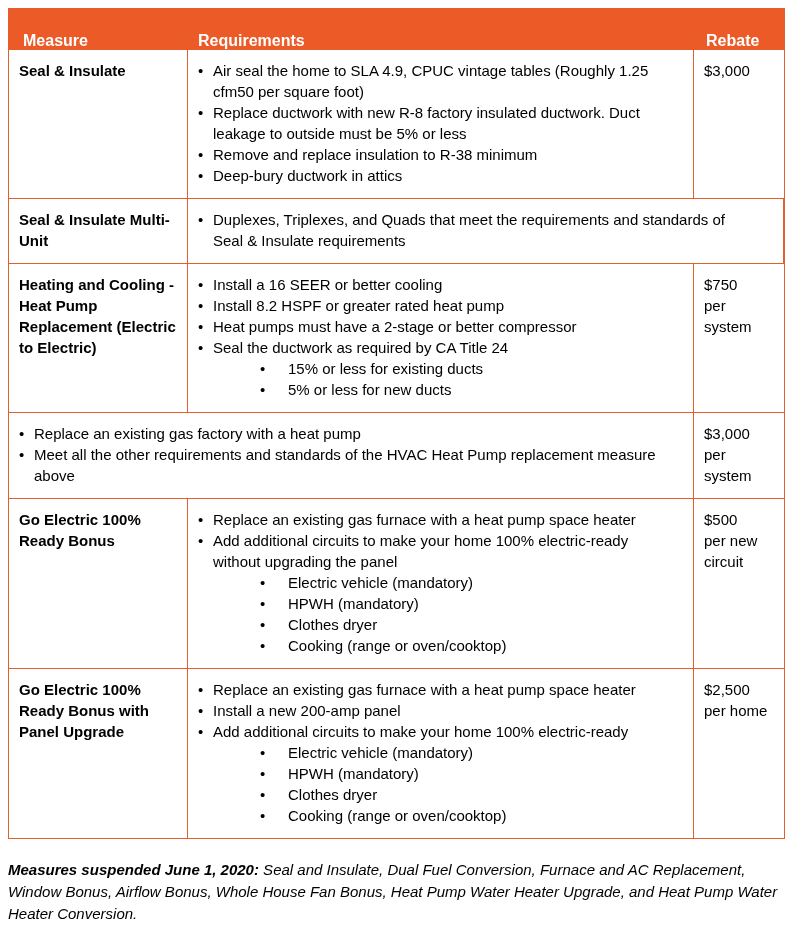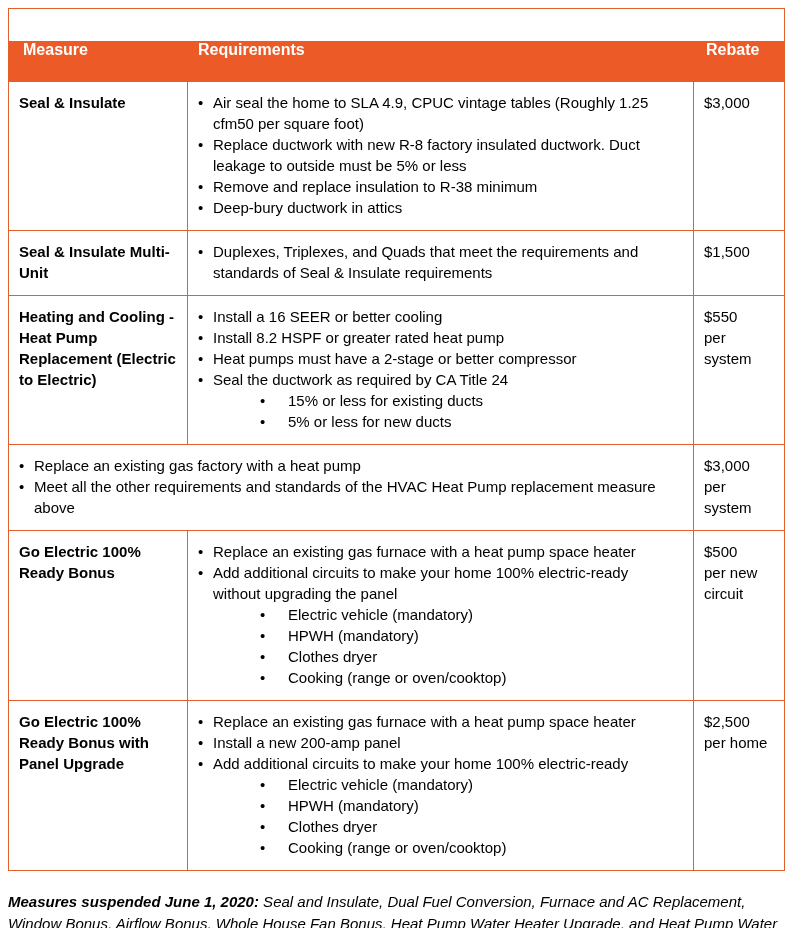--- a/index.html
+++ b/index.html
@@ -1,21 +1,21 @@
 <!DOCTYPE html>
 <html><head>
 <meta charset="utf-8">
 <style>
   html,body{margin:0;padding:0;background:#ffffff;}
   body{width:792px;font-family:"Liberation Sans",sans-serif;color:#000;}
   .page{padding:8px 7px 24px 8px;}
 
   .tbl{width:777px;box-sizing:border-box;border:1px solid #E1602E;}
 
-  .thead{display:flex;align-items:flex-start;height:41px;background:#EC5A28;margin-top:32px;}
+  .thead{display:flex;align-items:flex-end;height:41px;background:#EC5A28;}
   .th{color:#ffffff;font-weight:bold;font-size:16px;box-sizing:border-box;}
   .th.c-measure{width:179px;padding-left:14px;}
   .th.c-req{flex:1;padding-left:10px;}
   .th.c-rebate{width:90px;padding-left:12px;}
 
   .trow{display:flex;}
   .trow + .trow{border-top:1px solid #E1602E;}
   .td{box-sizing:border-box;font-size:15px;line-height:21px;padding:10px 10px 12px 10px;}
   .c-measure{width:179px;border-right:1px solid #E1602E;}
   .td.c-measure{font-weight:bold;padding-right:8px;}
@@ -72,23 +72,20 @@
           </div>
         </div>
         <div class="trow">
           <div class="td c-measure">Seal &amp; Insulate Multi-Unit</div>
           <div class="td c-req">
             <div class="bullet level1">
               <span class="dot">•</span>
               <span class="btext">Duplexes, Triplexes, and Quads that meet the requirements and standards of Seal &amp; Insulate requirements</span>
             </div>
           </div>
-          <div class="td c-rebate">
-            <div class="amount">$1,500</div>
-          </div>
         </div>
         <div class="trow">
           <div class="td c-measure">Heating and Cooling - Heat Pump Replacement (Electric to Electric)</div>
           <div class="td c-req">
             <div class="bullet level1">
               <span class="dot">•</span>
               <span class="btext">Install a 16 SEER or better cooling</span>
             </div>
             <div class="bullet level1">
               <span class="dot">•</span>
@@ -105,21 +102,21 @@
             <div class="bullet level2">
               <span class="dot">•</span>
               <span class="btext">15% or less for existing ducts</span>
             </div>
             <div class="bullet level2">
               <span class="dot">•</span>
               <span class="btext">5% or less for new ducts</span>
             </div>
           </div>
           <div class="td c-rebate">
-            <div class="amount">$550</div>
+            <div class="amount">$750</div>
             <div class="unit">per
 system</div>
           </div>
         </div>
         <div class="trow">
           <div class="td c-req">
             <div class="bullet level1">
               <span class="dot">•</span>
               <span class="btext">Replace an existing gas factory with a heat pump</span>
             </div>

